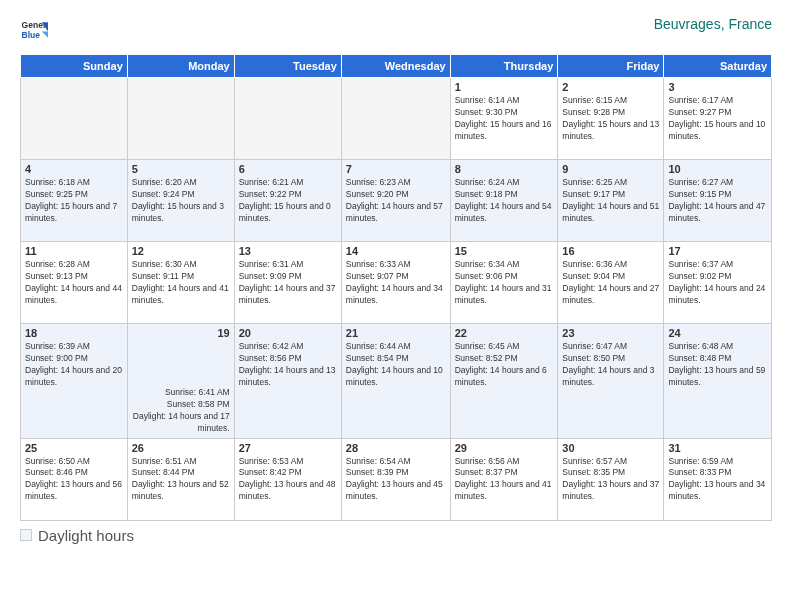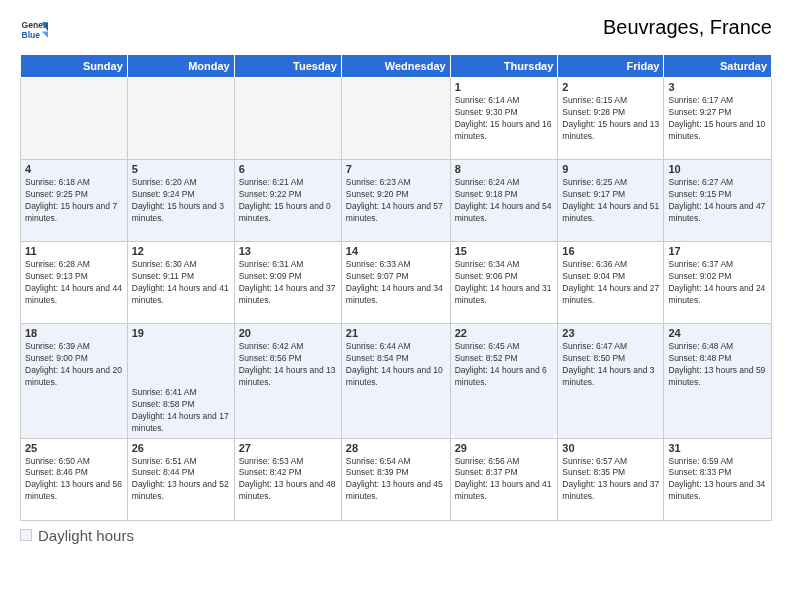--- a/index.html
+++ b/index.html
@@ -33,22 +33,22 @@
     .title-block {
       text-align: right;
     }
     .month-year {
       font-size: 32px;
       font-weight: 300;
       color: #333;
       line-height: 1.1;
     }
     .location {
-      font-size: 20px;
-      color: #000000;
+      font-size: 14px;
+      color: #0f766e;
     }
     .calendar {
       width: 100%;
       border-collapse: collapse;
       font-size: 9.5px;
     }
     .calendar th {
       background: #2a6dd9;
       color: #fff;
       padding: 5px 4px;
@@ -243,39 +243,39 @@
 Daylight: 14 hours and 24 minutes.</div>
           </td>
         </tr>
         <tr>
           <td style="background: rgb(238, 242, 251);">
             <div class="day-number">18</div>
             <div class="day-info" style="white-space: pre-line;">Sunrise: 6:39 AM
 Sunset: 9:00 PM
 Daylight: 14 hours and 20 minutes.</div>
           </td>
-          <td style="background: rgb(238, 242, 251);">
+          <td style="background: rgb(238, 242, 251); text-align: right;">
             <div class="day-number">19</div>
             <div class="day-info" style="white-space: pre-line; margin-top: 48px;">Sunrise: 6:41 AM
 Sunset: 8:58 PM
 Daylight: 14 hours and 17 minutes.</div>
           </td>
           <td style="background: rgb(238, 242, 251);">
             <div class="day-number">20</div>
             <div class="day-info" style="white-space: pre-line;">Sunrise: 6:42 AM
 Sunset: 8:56 PM
 Daylight: 14 hours and 13 minutes.</div>
           </td>
           <td style="background: rgb(238, 242, 251);">
             <div class="day-number">21</div>
             <div class="day-info" style="white-space: pre-line;">Sunrise: 6:44 AM
 Sunset: 8:54 PM
 Daylight: 14 hours and 10 minutes.</div>
           </td>
-          <td style="background: rgb(238, 242, 251); border-radius: 9px;">
+          <td style="background: rgb(238, 242, 251);">
             <div class="day-number">22</div>
             <div class="day-info" style="white-space: pre-line;">Sunrise: 6:45 AM
 Sunset: 8:52 PM
 Daylight: 14 hours and 6 minutes.</div>
           </td>
           <td style="background: rgb(238, 242, 251);">
             <div class="day-number">23</div>
             <div class="day-info" style="white-space: pre-line;">Sunrise: 6:47 AM
 Sunset: 8:50 PM
 Daylight: 14 hours and 3 minutes.</div>

